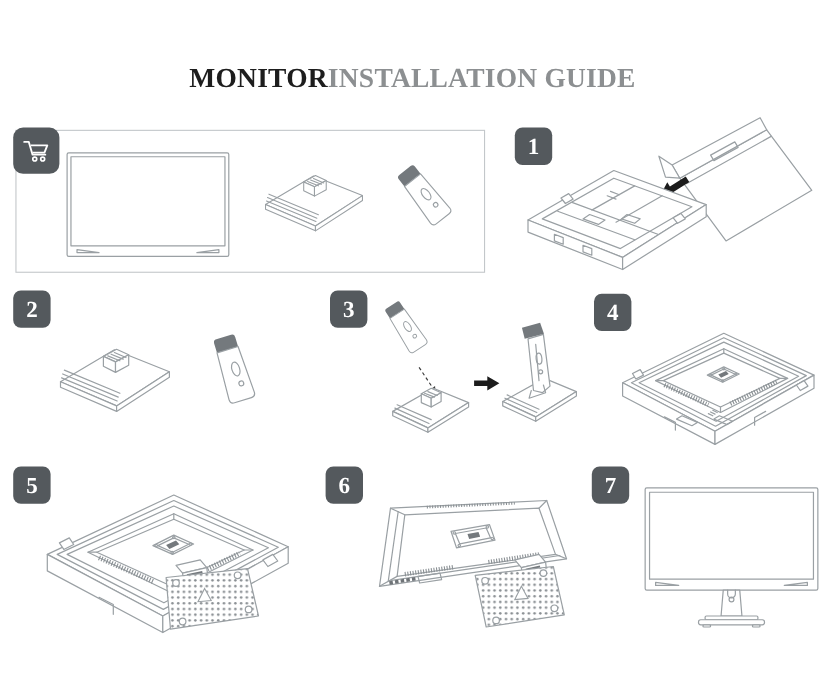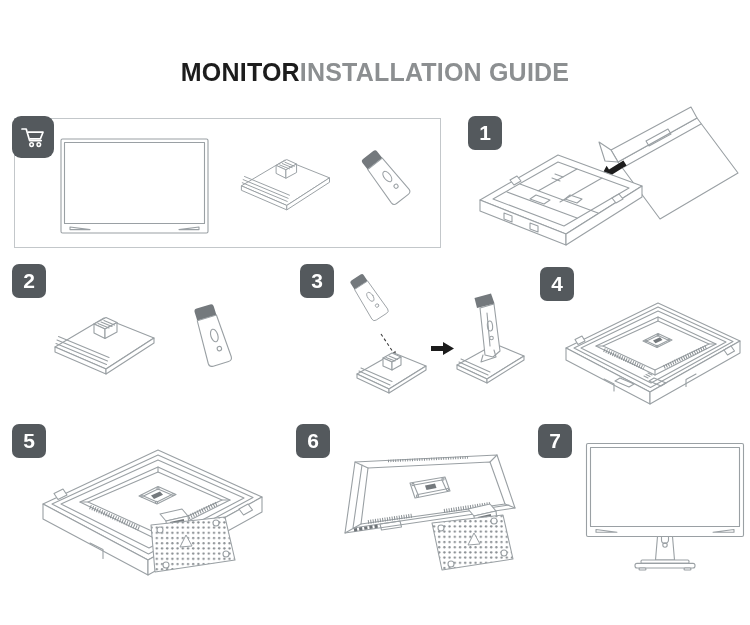--- a/index.html
+++ b/index.html
@@ -1,17 +1,17 @@
 <!DOCTYPE html>
 <html><head>
 <meta charset="utf-8">
 <style>
   html,body{margin:0;padding:0;background:#ffffff;}
   .page{position:relative;width:750px;height:625px;background:#fff;overflow:hidden;
-        font-family:Liberation Sans, sans-serif;}
+        font-family:Liberation Serif, serif;}
   .title{position:absolute;top:58px;left:0;width:750px;text-align:center;
          font-size:25px;font-weight:700;letter-spacing:.2px;}
   .t1{color:#1d1d1d;}
   .t2{color:#8c8f91;}
   .kit-panel{position:absolute;left:14px;top:118px;width:427px;height:130px;
              border:1px solid #c3c7ca;background:#fff;box-sizing:border-box;}
   .badge{position:absolute;width:34px;height:34px;background:#54595d;border-radius:7px;
          color:#fff;font-weight:700;font-size:21px;display:flex;align-items:center;
          justify-content:center;}
   .cart-badge{position:absolute;left:12px;top:116px;width:42px;height:42px;

